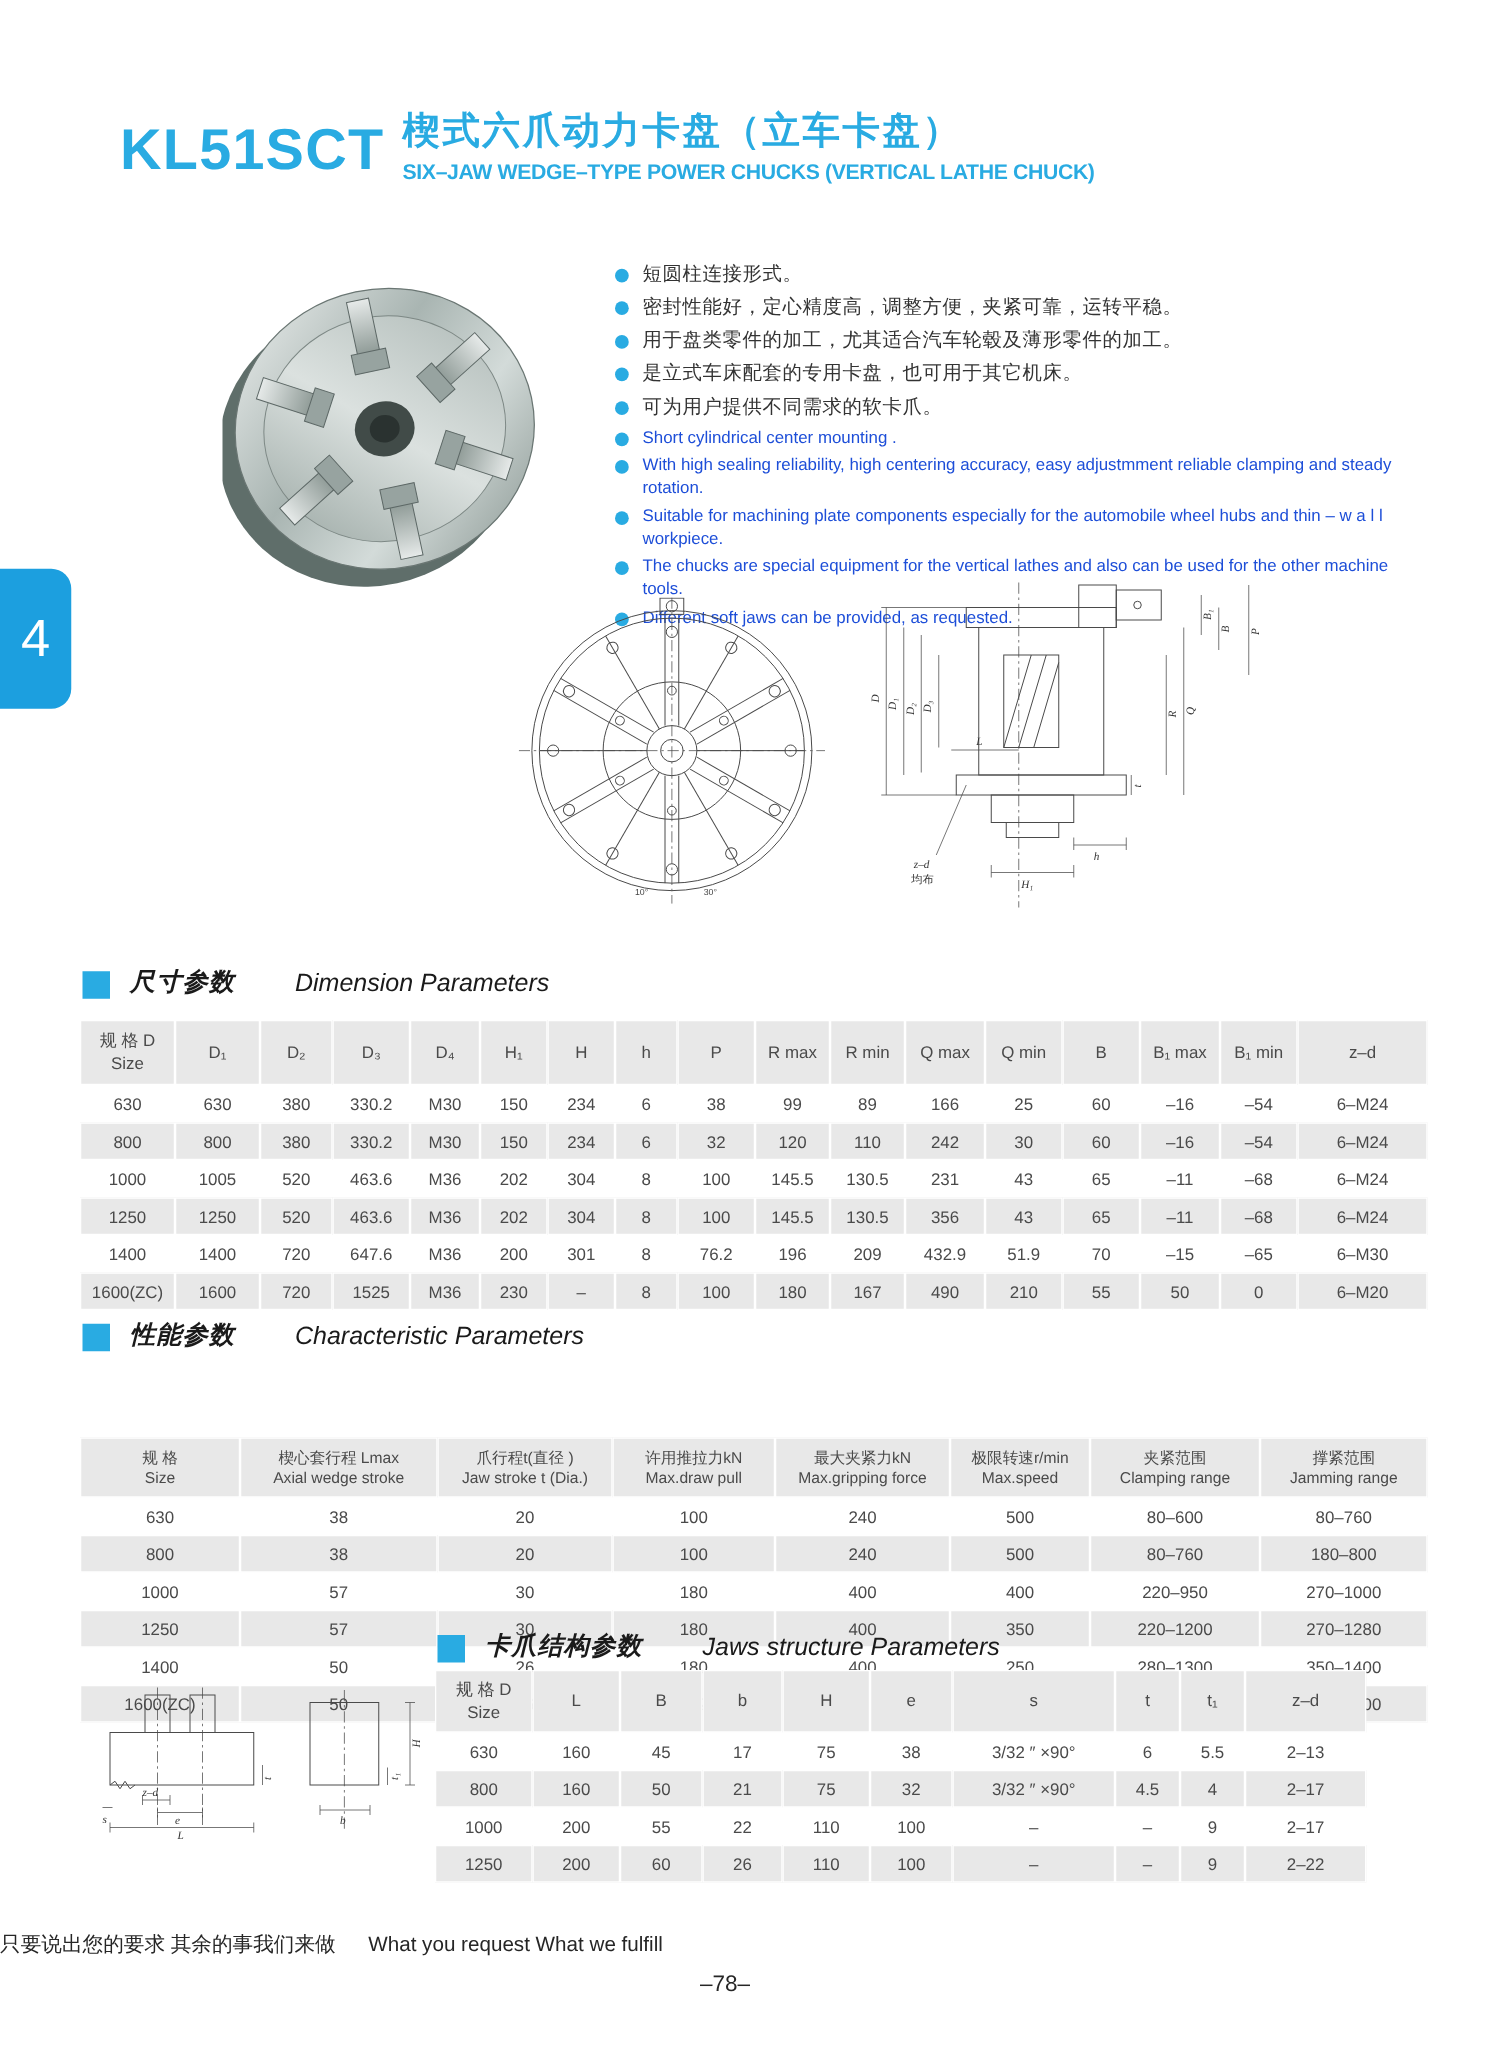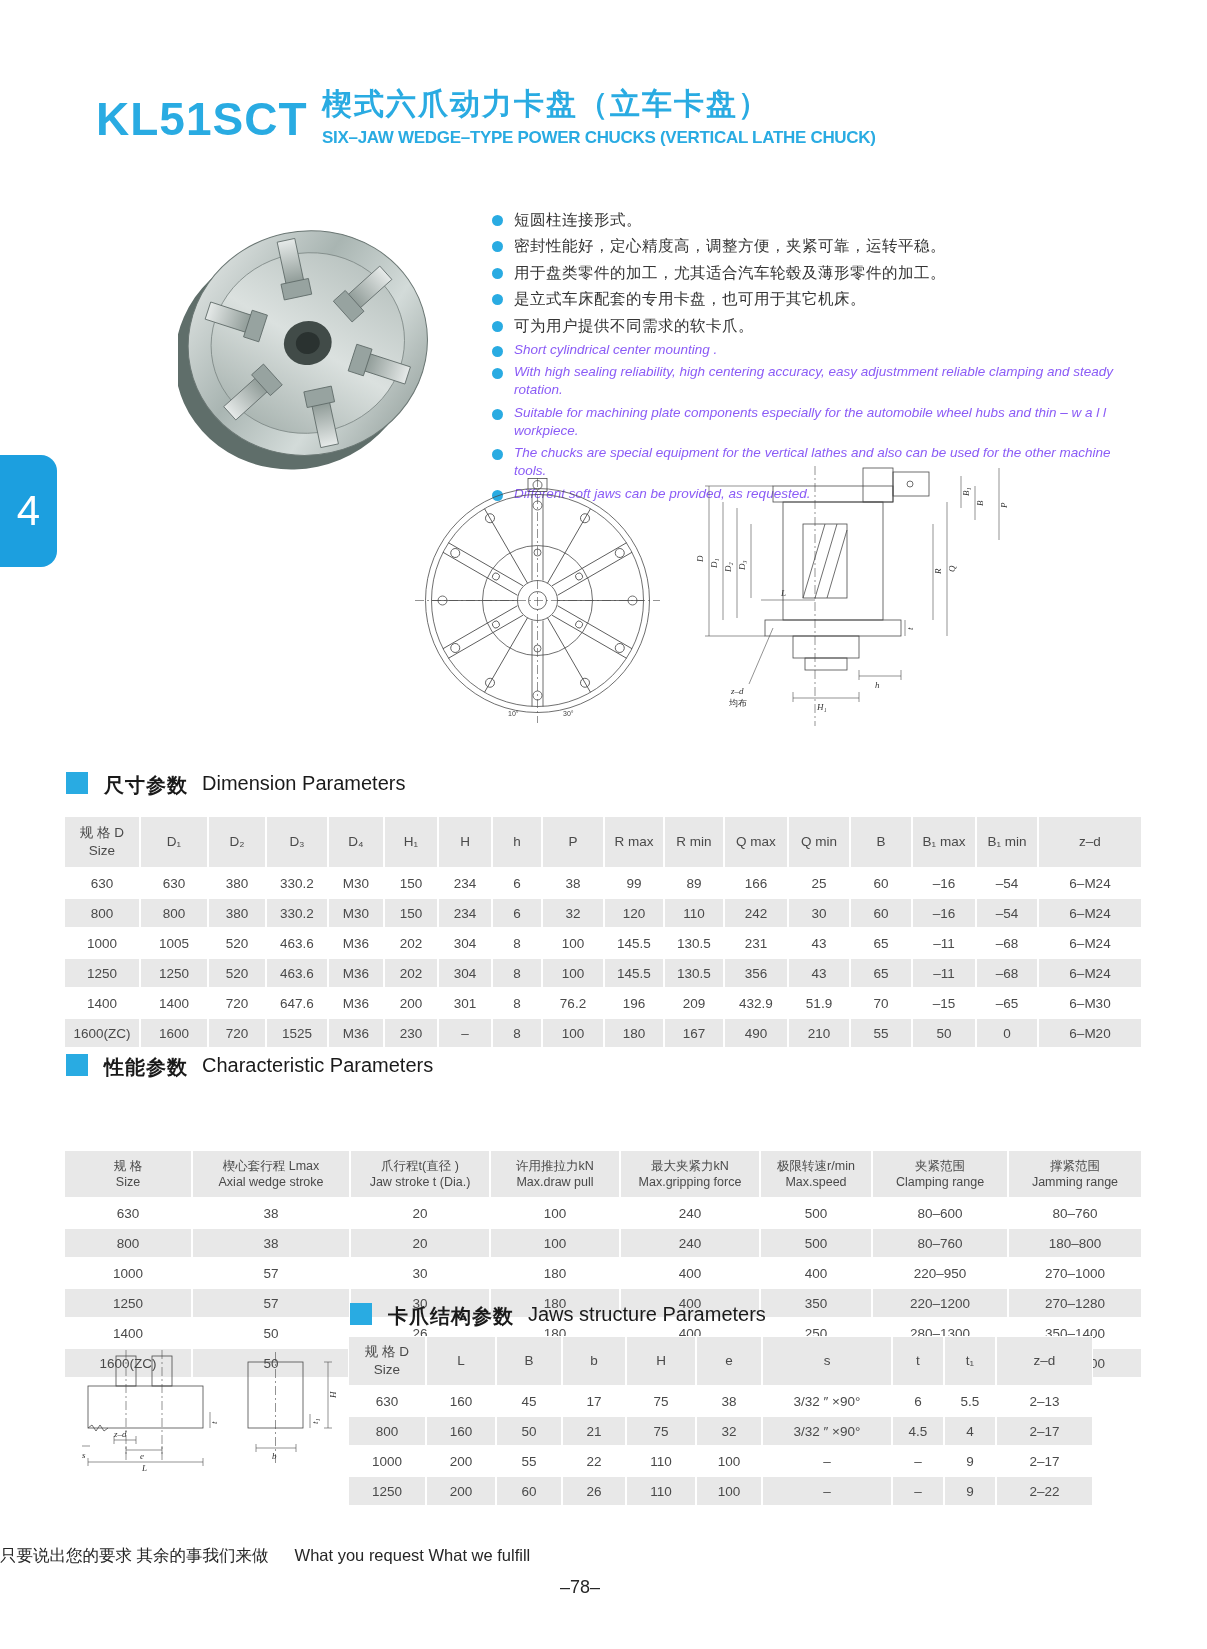--- a/index.html
+++ b/index.html
@@ -15,26 +15,26 @@
             color:#fff;font-size:42px;}
   
   .blist{position:absolute;left:492px;width:648px;}
   .blist-zh{top:210px;}
   .blist-en{top:341px;}
   .b-item{display:flex;align-items:flex-start;}
   .blist-zh .b-item{margin-bottom:7px;}
   .blist-en .b-item{margin-bottom:4px;}
   .dot{width:11px;height:11px;border-radius:50%;background:#29ABE2;flex:none;margin:5px 11px 0 0;}
   .blist-zh .b-text{font-size:15.5px;color:#333;letter-spacing:0.5px;line-height:1.25;}
-  .blist-en .b-text{font-size:13.5px;color:#8b5cf6;line-height:1.35;font-style:italic;}
+  .blist-en .b-text{font-size:13.5px;color:#1d4ed8;line-height:1.35;}
   
-  .sec{position:absolute;display:flex;align-items:flex-start;}
+  .sec{position:absolute;display:flex;align-items:flex-end;font-style:italic;}
   .sec .sq{width:22px;height:22px;background:#29ABE2;margin-right:16px;flex:none;}
   .sec .zh{font-size:20px;font-weight:bold;color:#1a1a1a;margin-right:14px;letter-spacing:1px;}
-  .sec .en{font-size:20px;color:#1a1a1a;}
+  .sec .en{font-size:20px;color:#1a1a1a;margin-left:34px;}
   
   table{border-collapse:separate;border-spacing:0;table-layout:fixed;position:absolute;}
   th,td{border:1px solid #fff;text-align:center;vertical-align:middle;padding:0;
         font-size:13.5px;color:#4a4a4a;overflow:hidden;}
   thead th{background:#E8E8E8;font-weight:normal;white-space:pre-line;line-height:1.3;}
   tbody td{height:28px;background:#fff;}
   tr.stripe td{background:#E8E8E8;}
   #dim-table{left:64px;top:816px;width:1078px;}
   #dim-table thead th{height:50px;}
   #char-table{left:64px;top:1150px;width:1078px;}

